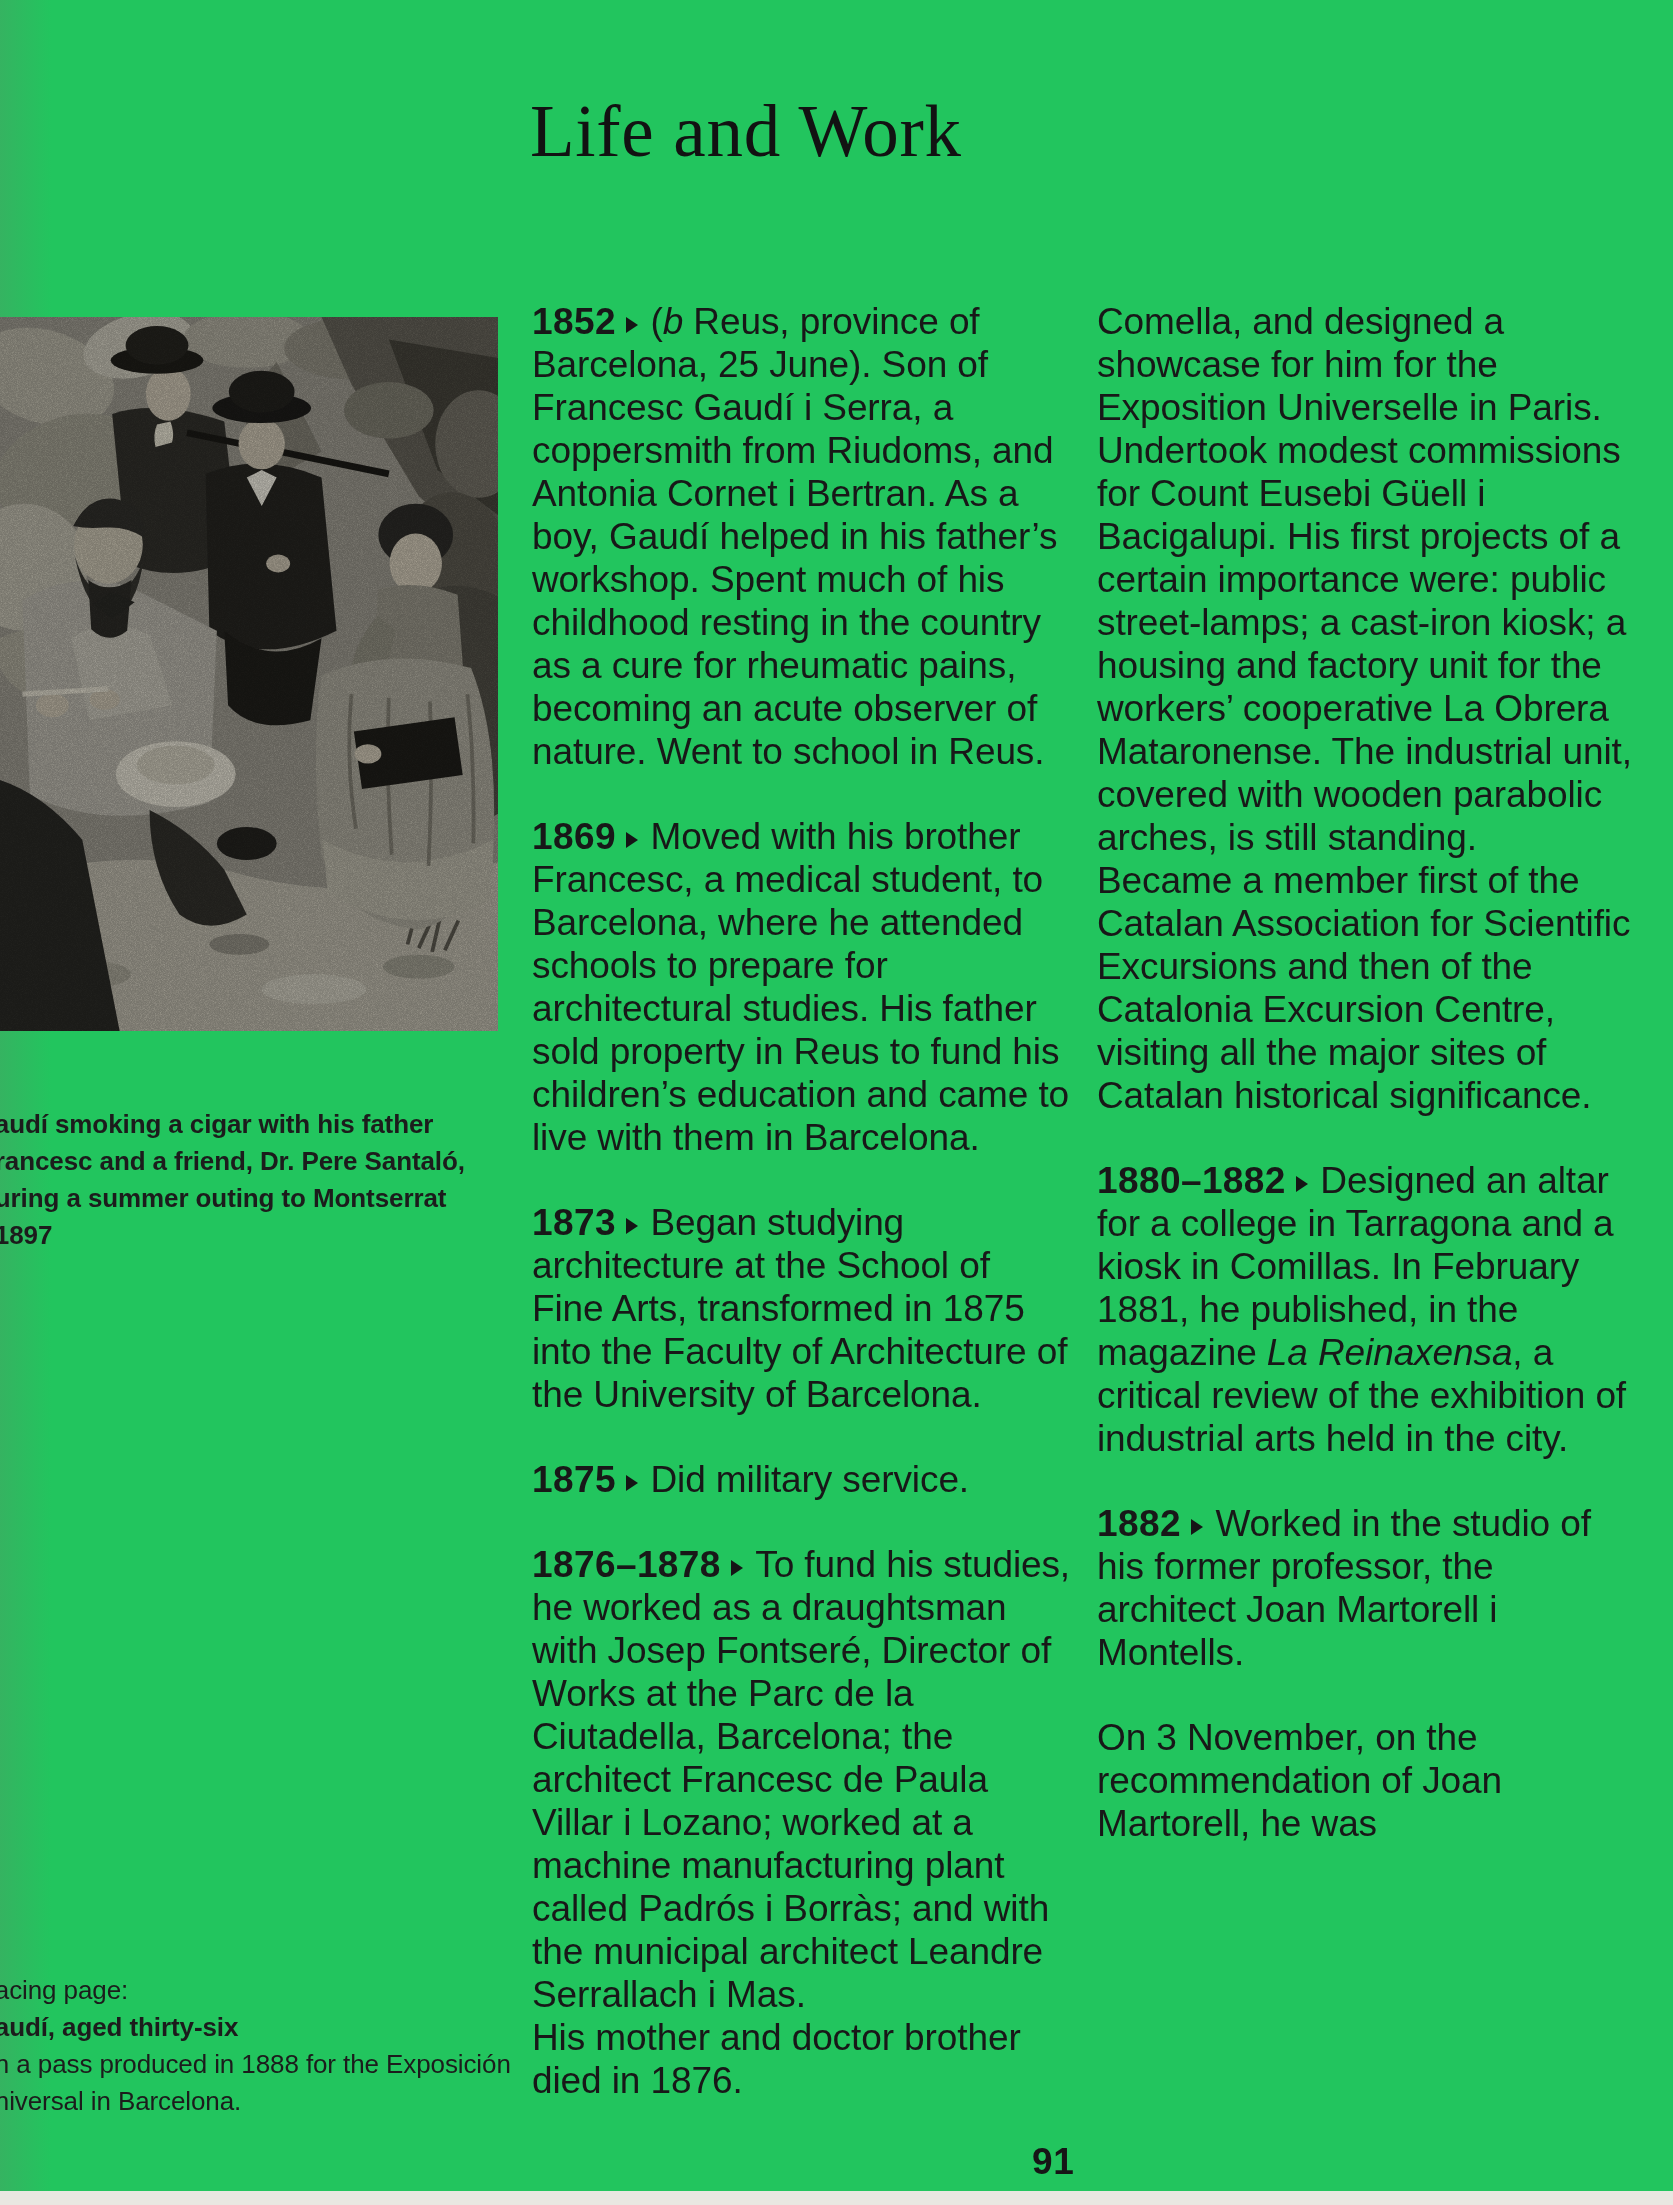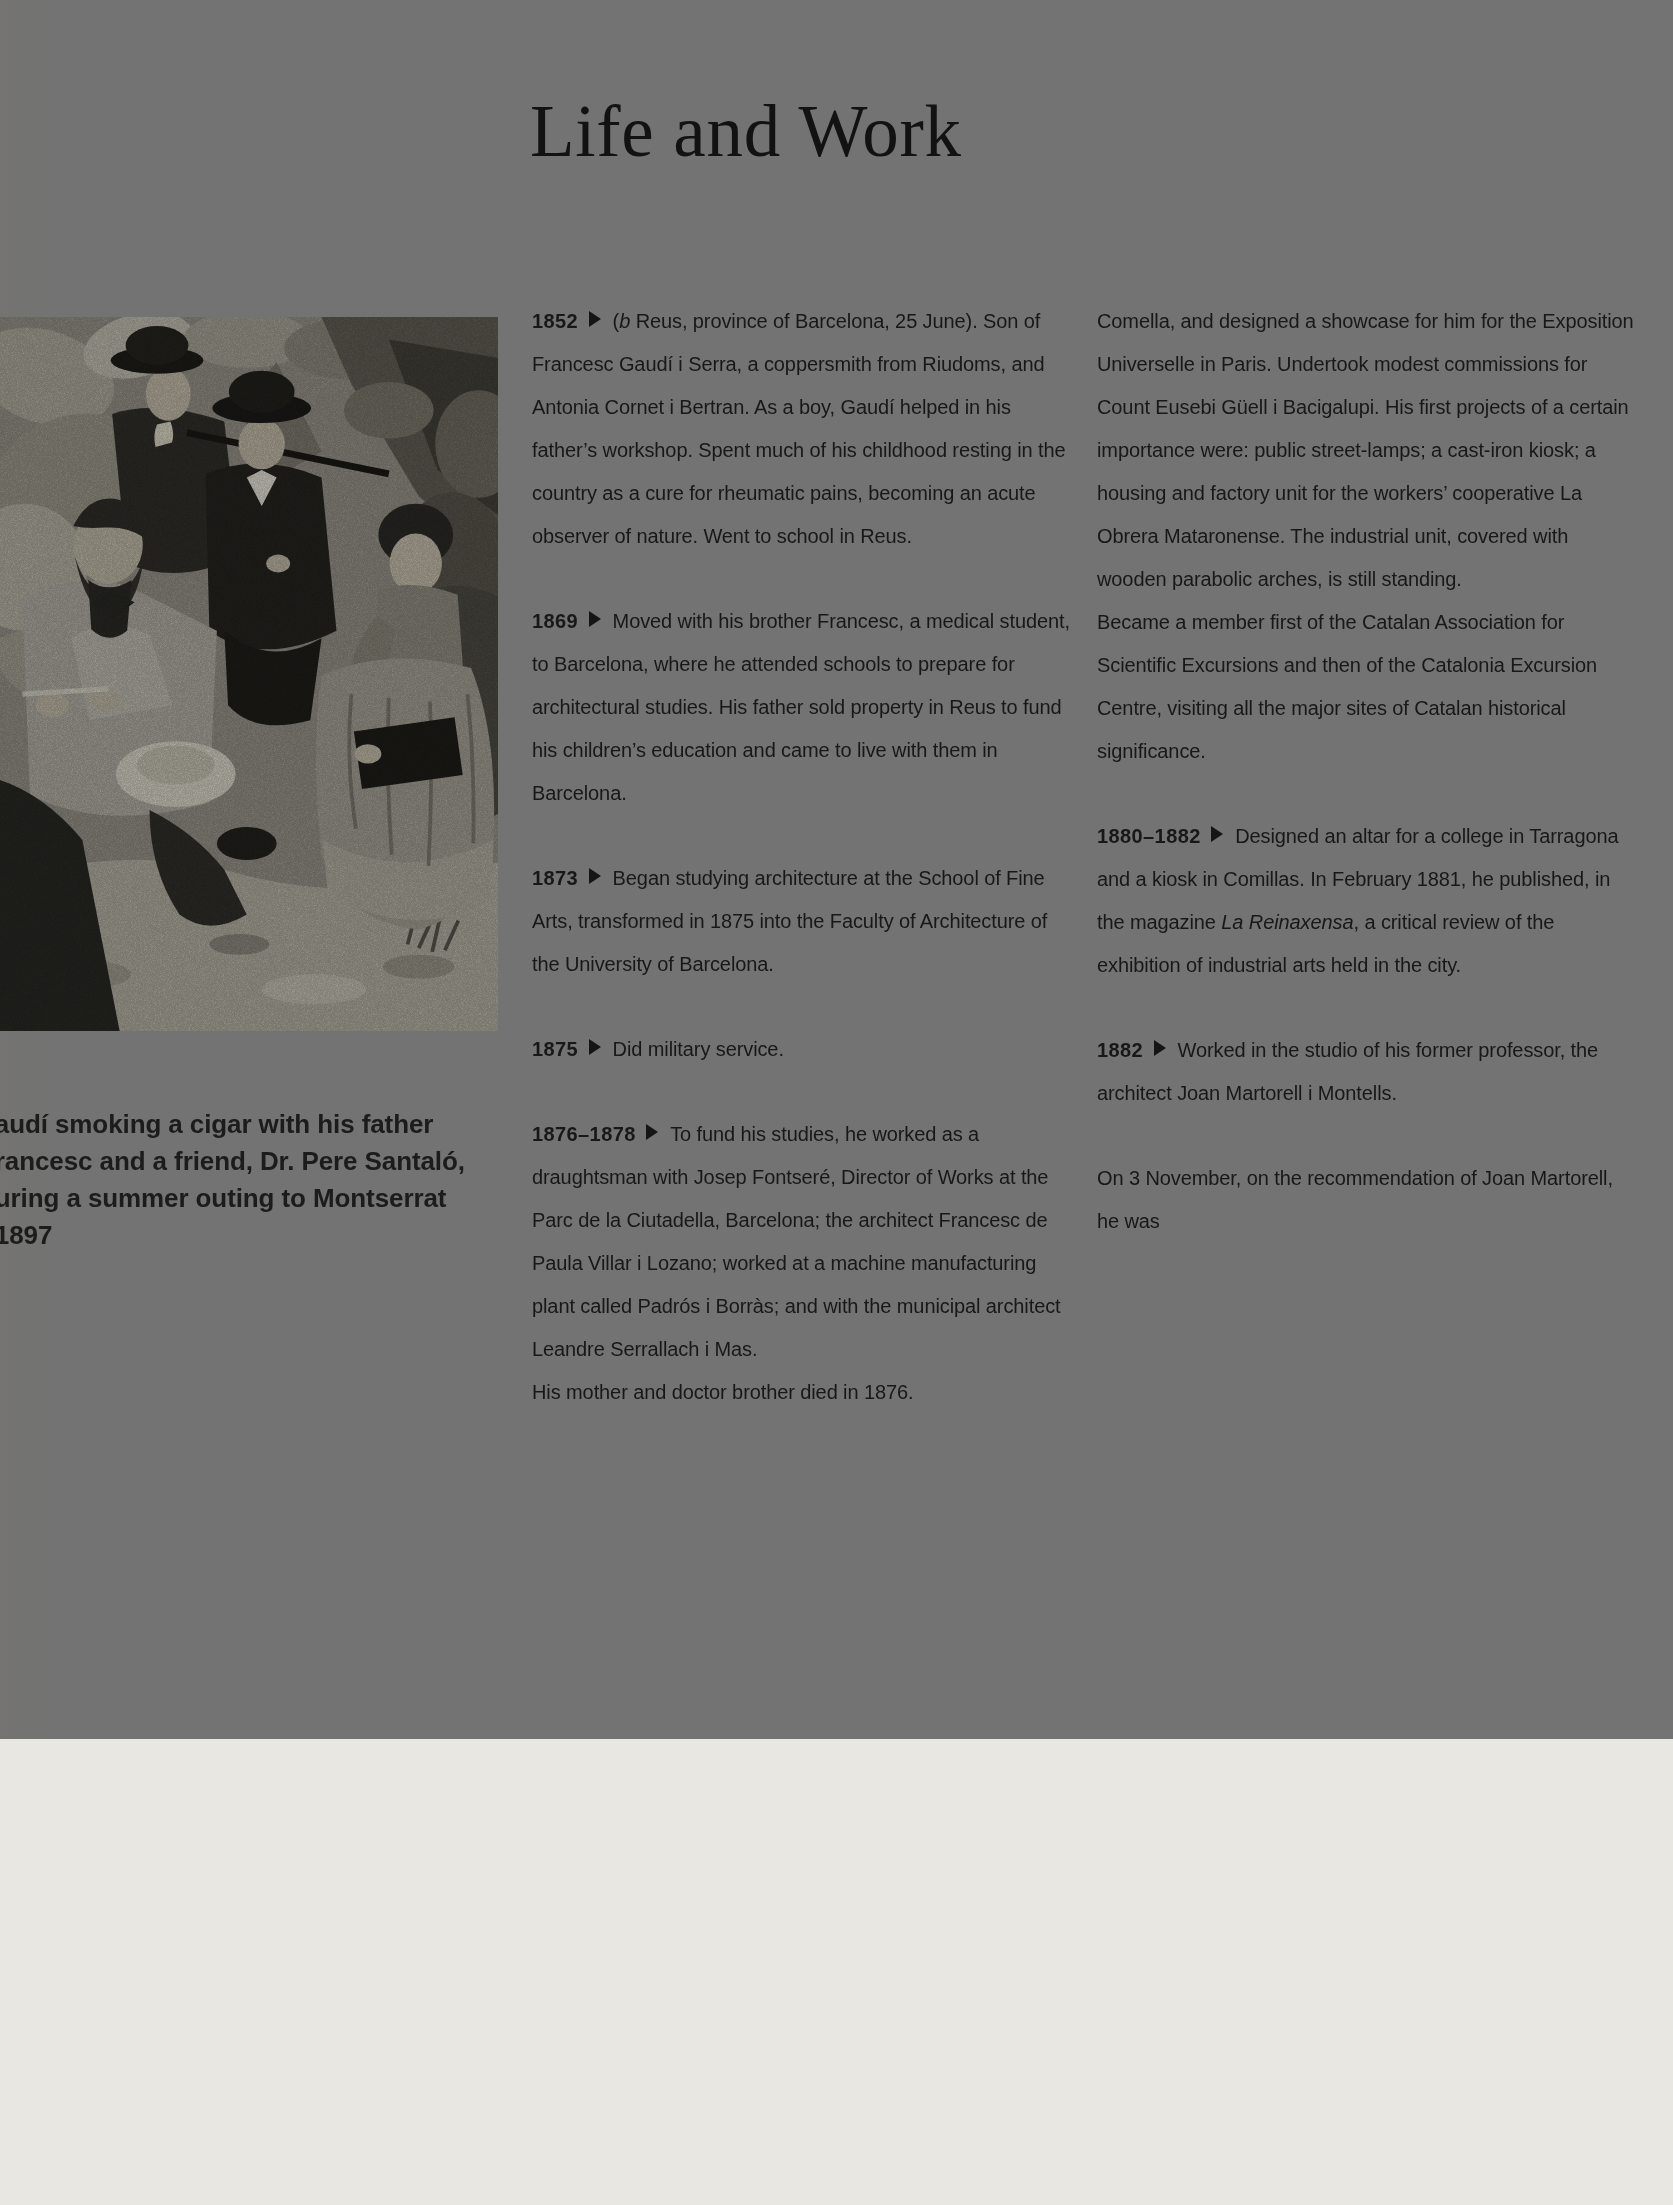--- a/index.html
+++ b/index.html
@@ -1,19 +1,19 @@
 <!DOCTYPE html>
 <html style="font-size:12px"><head>
 <meta charset="utf-8">
 <style>
   html,body{margin:0;padding:0;background:#e9e7e1;}
   .page{
     position:relative;
-    width:1673px;height:1739px;
-    background:#737373;
+    width:1673px;height:2191px;
+    background:#22c55e;
     color:#1a1a1a;
     overflow:hidden;
     font-family:"Liberation Sans","DejaVu Sans",sans-serif;
   }
   .edge-shadow{
     position:absolute;left:0;top:0;width:52px;height:100%;
     background:linear-gradient(to right, rgba(120,116,106,0.22), rgba(120,116,106,0.0));
     pointer-events:none;
   }
   .page-title{
@@ -31,21 +31,21 @@
     position:absolute;left:-5.2px;
     font-size:26px;line-height:37px;color:#1c1c1c;
     letter-spacing:-0.1px;
   }
   .photo-caption{top:1106px;width:359px;font-weight:700;}
   .facing-caption{top:1972px;width:418px;font-weight:400;}
   .cap-line{white-space:nowrap;}
   .cap-line.bold{font-weight:700;}
   .col{
     position:absolute;top:300px;width:539px;
-    font-size:20px;line-height:43px;letter-spacing:-0.1px;
+    font-size:37px;line-height:43px;letter-spacing:-0.1px;
     color:#181818;
   }
   .col-left{left:532px;}
   .col-right{left:1097px;}
   .entry{margin:0 0 42px 0;}
   .para{margin:0;}
   .year{font-weight:700;letter-spacing:0.4px;}
   .arrow-icon{
     display:inline-block;width:0;height:0;
     border-left:12.7px solid #151515;

